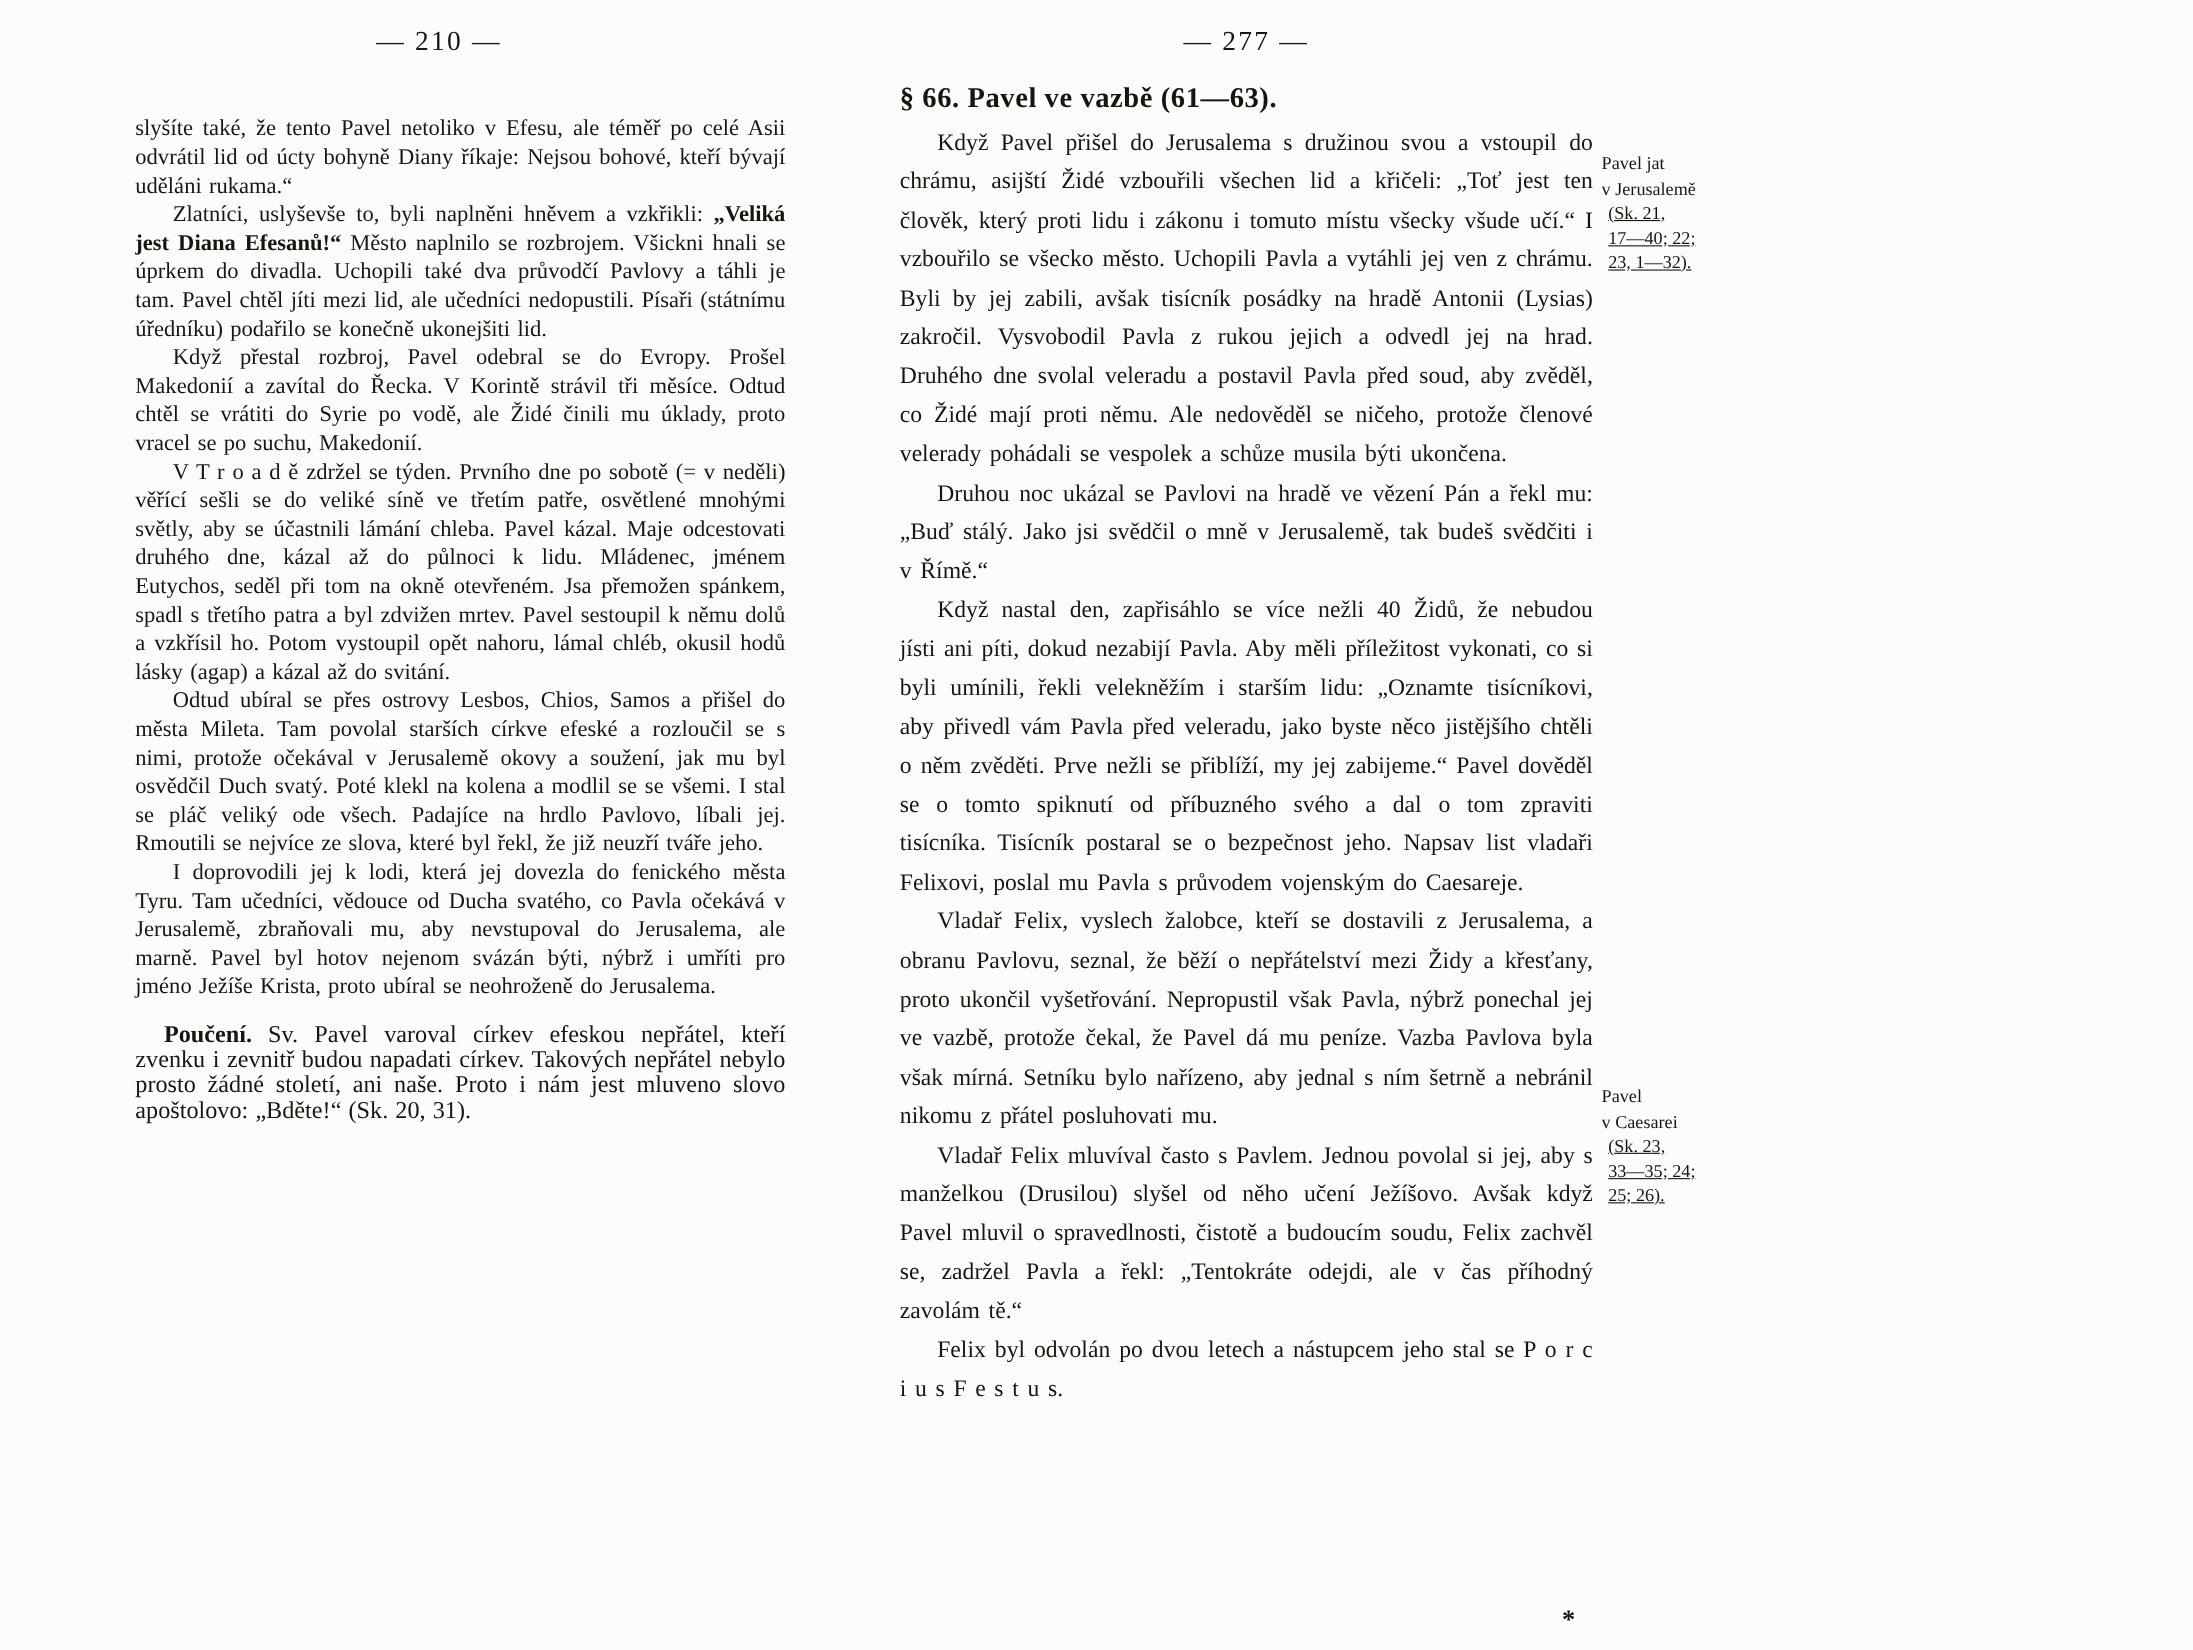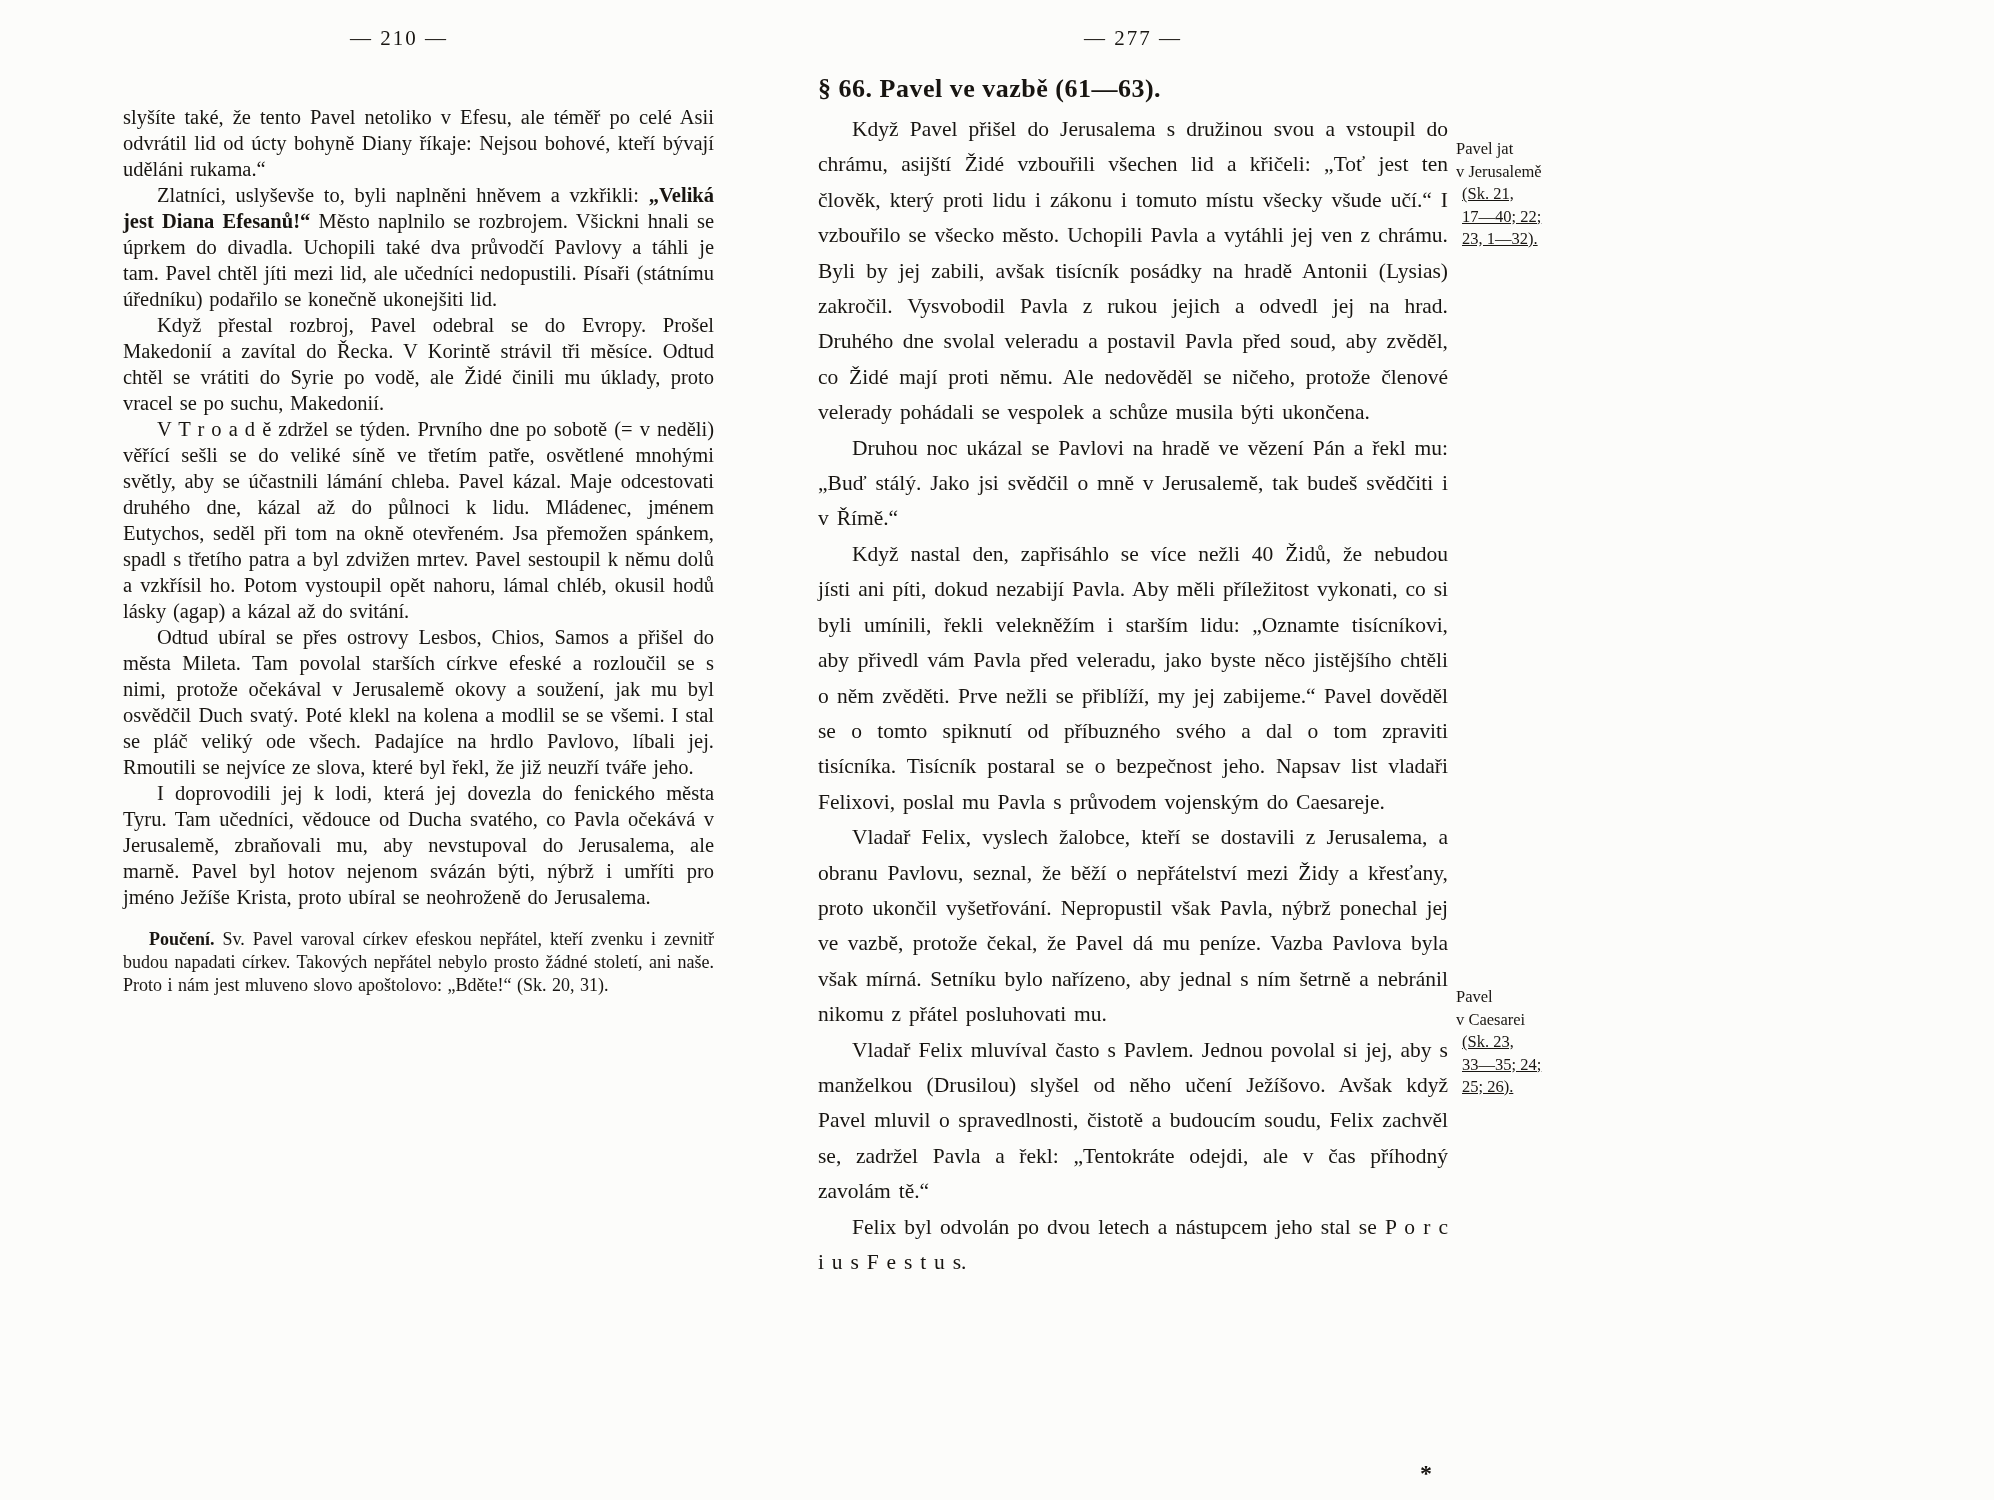--- a/index.html
+++ b/index.html
@@ -11,21 +11,21 @@
     color: #181511;
     font-family: "Liberation Serif", "DejaVu Serif", serif;
     overflow: hidden;
   }
   .spread { position: absolute; inset: 0; }
   .page { position: absolute; top: 26px; }
   .page.left  { left: 84px;  width: 630px; }
   .page.right { left: 818px; width: 630px; }
 
   .page-number {
-    font-size: 21px;
+    font-size: 25px;
     line-height: 24px;
     text-align: center;
     letter-spacing: 2px;
     white-space: pre;
   }
   .page.left  .page-number { margin-bottom: 54px; }
   .page.right .page-number { margin-bottom: 22px; }
 
   .heading {
     margin: 0 0 6px 0;
@@ -39,21 +39,21 @@
   .para {
     margin: 0;
     text-align: justify;
     text-indent: 34px;
   }
   .page.left  .para { font-size: 20.5px; line-height: 26px;  word-spacing: 1.5px; margin-left: 39px; }
   .page.right .para { font-size: 21.5px; line-height: 35.4px; word-spacing: 2.5px; }
   .para.noindent { text-indent: 0; }
 
   .page.left .para.small {
-    font-size: 18px;
+    font-size: 22px;
     line-height: 23px;
     margin-top: 18px;
     text-indent: 26px;
     word-spacing: 1px;
   }
   .b { font-weight: bold; }
 
   .margin-note {
     position: absolute;
     left: 638px;

